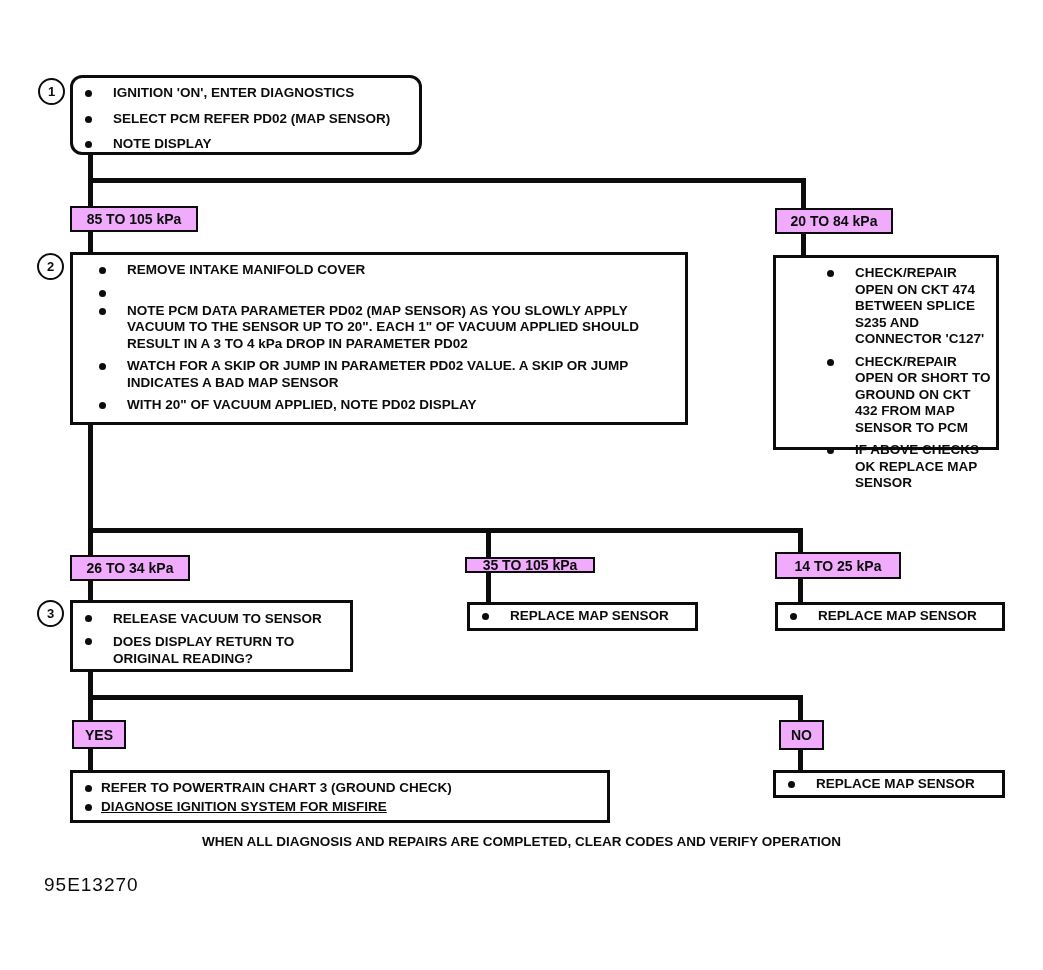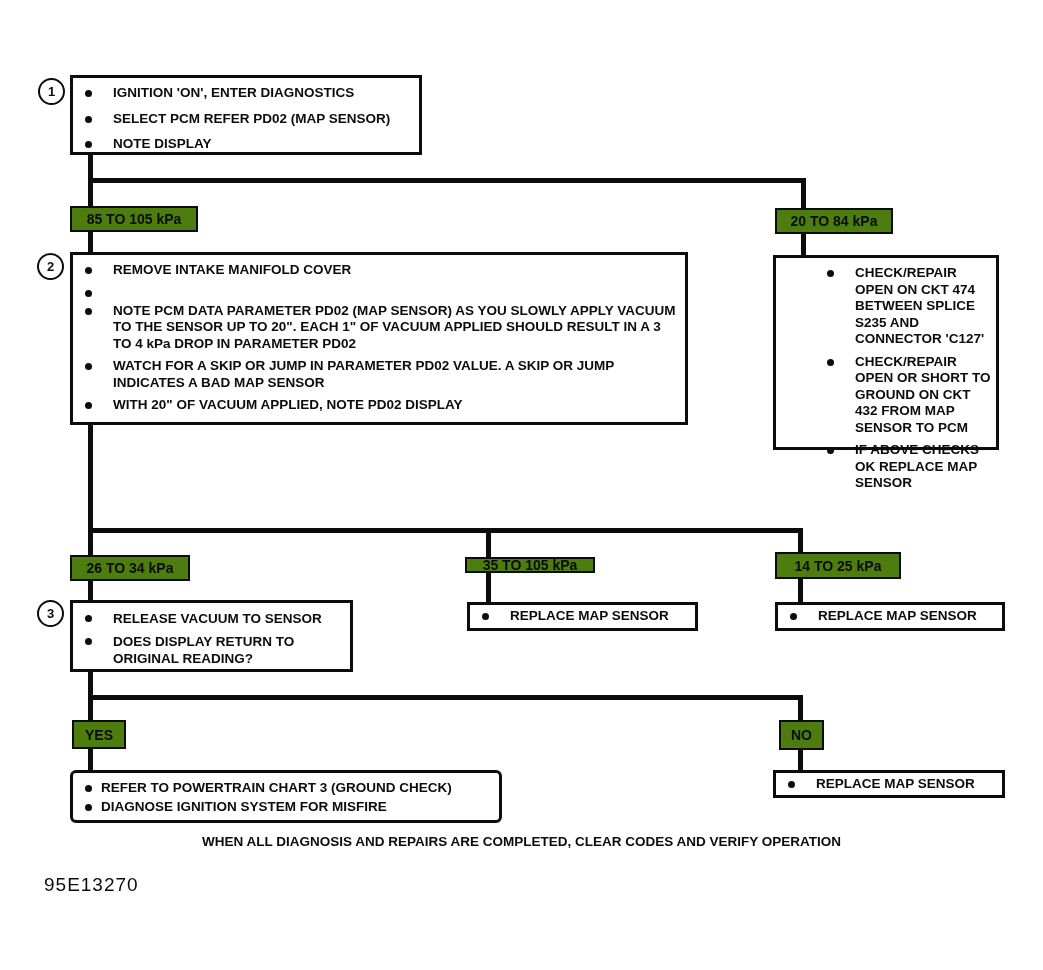--- a/index.html
+++ b/index.html
@@ -17,21 +17,21 @@
   }
   .stepbox ul{list-style:none;margin:0;padding:7px 4px 0 12px;}
   .stepbox li{display:flex;margin-bottom:6px;font-size:13.5px;font-weight:700;line-height:16.5px;}
   .bullet{flex:0 0 28px;padding-top:5px;}
   .bullet i{display:block;width:7px;height:7px;border-radius:50%;background:#0c0c0c;}
   .tight .bullet{flex:0 0 16px;}
   .b1 li{margin-bottom:9px;}
   .b3 li{margin-bottom:6px;line-height:17px;}
   
   .label{
-    position:absolute;background:#4d7c0f;border:2px solid #0c0c0c;z-index:3;
+    position:absolute;background:#f0abfc;border:2px solid #0c0c0c;z-index:3;
     box-sizing:border-box;display:flex;align-items:center;justify-content:center;
     font-size:14px;font-weight:700;white-space:nowrap;
   }
   
   .circ{
     position:absolute;width:27px;height:27px;border:2px solid #0c0c0c;border-radius:50%;
     background:#fff;z-index:3;display:flex;align-items:center;justify-content:center;
     font-size:13px;font-weight:700;box-sizing:border-box;
   }
   .footer-note{
@@ -62,21 +62,21 @@
   <div class="circ" style="left:38px;top:78px;">
     <span>1</span>
   </div>
   <div class="circ" style="left:37px;top:253px;">
     <span>2</span>
   </div>
   <div class="circ" style="left:37px;top:600px;">
     <span>3</span>
   </div>
 
-  <div class="stepbox" style="left:70px;top:75px;width:352px;height:80px;">
+  <div class="stepbox" style="left:70px;top:75px;width:352px;height:80px;border-radius:12px;">
     <ul class="b1">
       <li>
         <span class="bullet">
             <i></i>
           </span>
         <span>IGNITION 'ON', ENTER DIAGNOSTICS</span>
       </li>
       <li>
         <span class="bullet">
             <i></i>
@@ -92,21 +92,21 @@
     </ul>
   </div>
 
   <div class="label" style="left:70px;top:206px;width:128px;height:26px;">
     <span>85 TO 105 kPa</span>
   </div>
   <div class="label" style="left:775px;top:208px;width:118px;height:26px;">
     <span>20 TO 84 kPa</span>
   </div>
 
-  <div class="stepbox" style="left:70px;top:252px;width:618px;height:173px;">
+  <div class="stepbox" style="left:70px;top:252px;width:618px;height:173px;padding-left:14px;">
     <ul>
       <li>
         <span class="bullet">
             <i></i>
           </span>
         <span>REMOVE INTAKE MANIFOLD COVER</span>
       </li>
       <li>
         <span class="bullet">
             <i></i>
@@ -204,29 +204,29 @@
     </ul>
   </div>
 
   <div class="label" style="left:72px;top:720px;width:54px;height:29px;">
     <span>YES</span>
   </div>
   <div class="label" style="left:779px;top:720px;width:45px;height:30px;justify-content:center;">
     <span>NO</span>
   </div>
 
-  <div class="stepbox tight" style="left:70px;top:770px;width:432px;height:53px;border-radius:6px;">
+  <div class="stepbox tight" style="left:70px;top:770px;width:540px;height:53px;">
     <ul style="padding-top:7px;">
       <li style="margin-bottom:2px;">
         <span class="bullet">
             <i></i>
           </span>
         <span>REFER TO POWERTRAIN CHART 3 (GROUND CHECK)</span>
       </li>
-      <li style="margin-bottom:2px;">
+      <li style="margin-bottom:2px;text-decoration:underline;">
         <span class="bullet">
             <i></i>
           </span>
         <span>DIAGNOSE IGNITION SYSTEM FOR MISFIRE</span>
       </li>
     </ul>
   </div>
 
   <div class="stepbox" style="left:773px;top:770px;width:232px;height:28px;">
     <ul style="padding-top:3px;">

